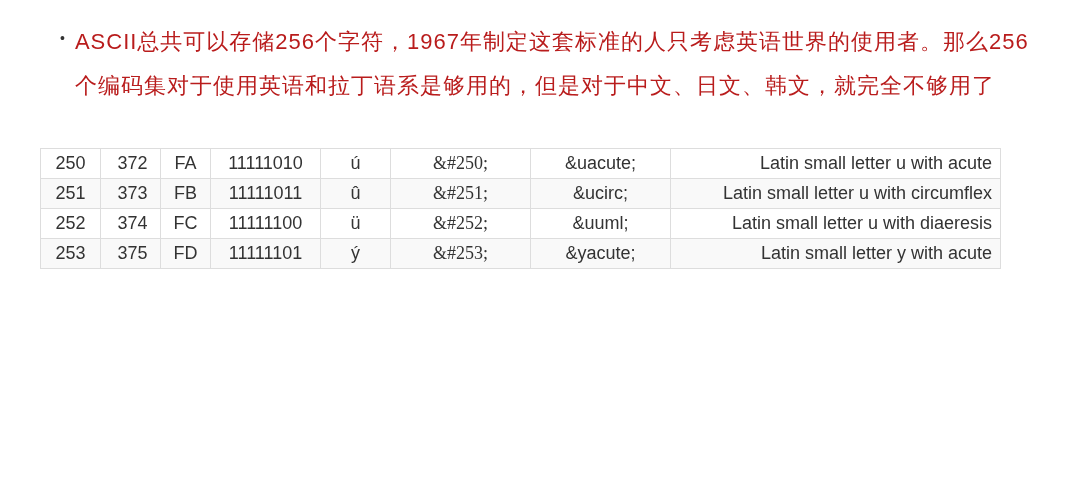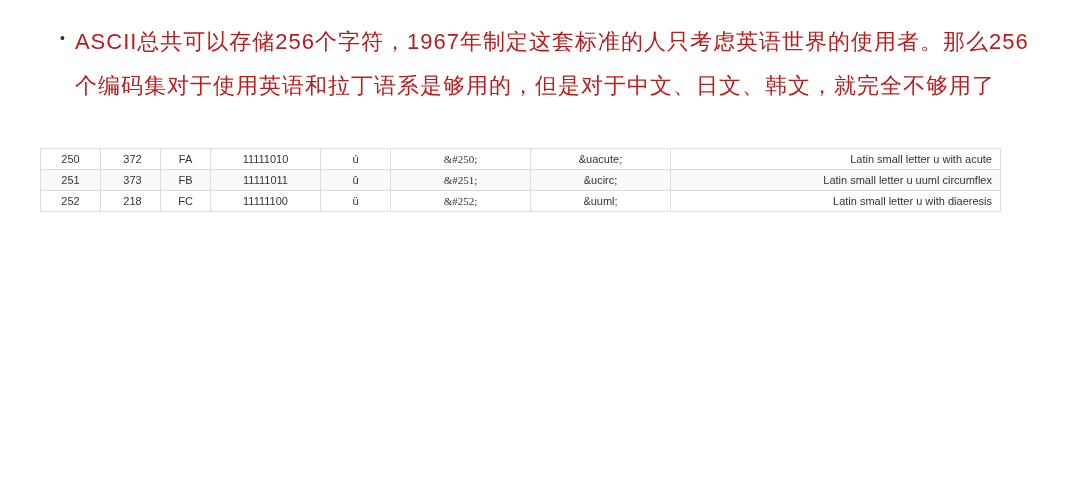--- a/index.html
+++ b/index.html
@@ -34,21 +34,21 @@
       font-size: 22px;
       line-height: 2.0;
       color: #b91c1c;
       letter-spacing: 1px;
     }
     .ascii-table {
       margin-top: 30px;
       margin-left: 0;
       border-collapse: collapse;
       font-family: Arial, Verdana, sans-serif;
-      font-size: 11px;
+      font-size: 18px;
       color: #333;
     }
     .ascii-table td {
       border: 1px solid #ddd;
       padding: 4px 8px;
       text-align: center;
       white-space: nowrap;
     }
     .ascii-table td.col-dec {
       width: 60px;
@@ -107,27 +107,37 @@
         <td class="col-desc">Latin small letter u with acute</td>
       </tr>
       <tr>
         <td class="col-dec">251</td>
         <td class="col-oct">373</td>
         <td class="col-hex">FB</td>
         <td class="col-bin">11111011</td>
         <td class="col-char">û</td>
         <td class="col-numref">&amp;#251;</td>
         <td class="col-nameref">&amp;ucirc;</td>
-        <td class="col-desc">Latin small letter u uuml circumflex</td>
+        <td class="col-desc">Latin small letter u with circumflex</td>
       </tr>
       <tr>
         <td class="col-dec">252</td>
-        <td class="col-oct">218</td>
+        <td class="col-oct">374</td>
         <td class="col-hex">FC</td>
         <td class="col-bin">11111100</td>
         <td class="col-char">ü</td>
         <td class="col-numref">&amp;#252;</td>
         <td class="col-nameref">&amp;uuml;</td>
         <td class="col-desc">Latin small letter u with diaeresis</td>
       </tr>
+      <tr>
+        <td class="col-dec">253</td>
+        <td class="col-oct">375</td>
+        <td class="col-hex">FD</td>
+        <td class="col-bin">11111101</td>
+        <td class="col-char">ý</td>
+        <td class="col-numref">&amp;#253;</td>
+        <td class="col-nameref">&amp;yacute;</td>
+        <td class="col-desc">Latin small letter y with acute</td>
+      </tr>
     </tbody>
   </table>
 </div>
 
 </body></html>

